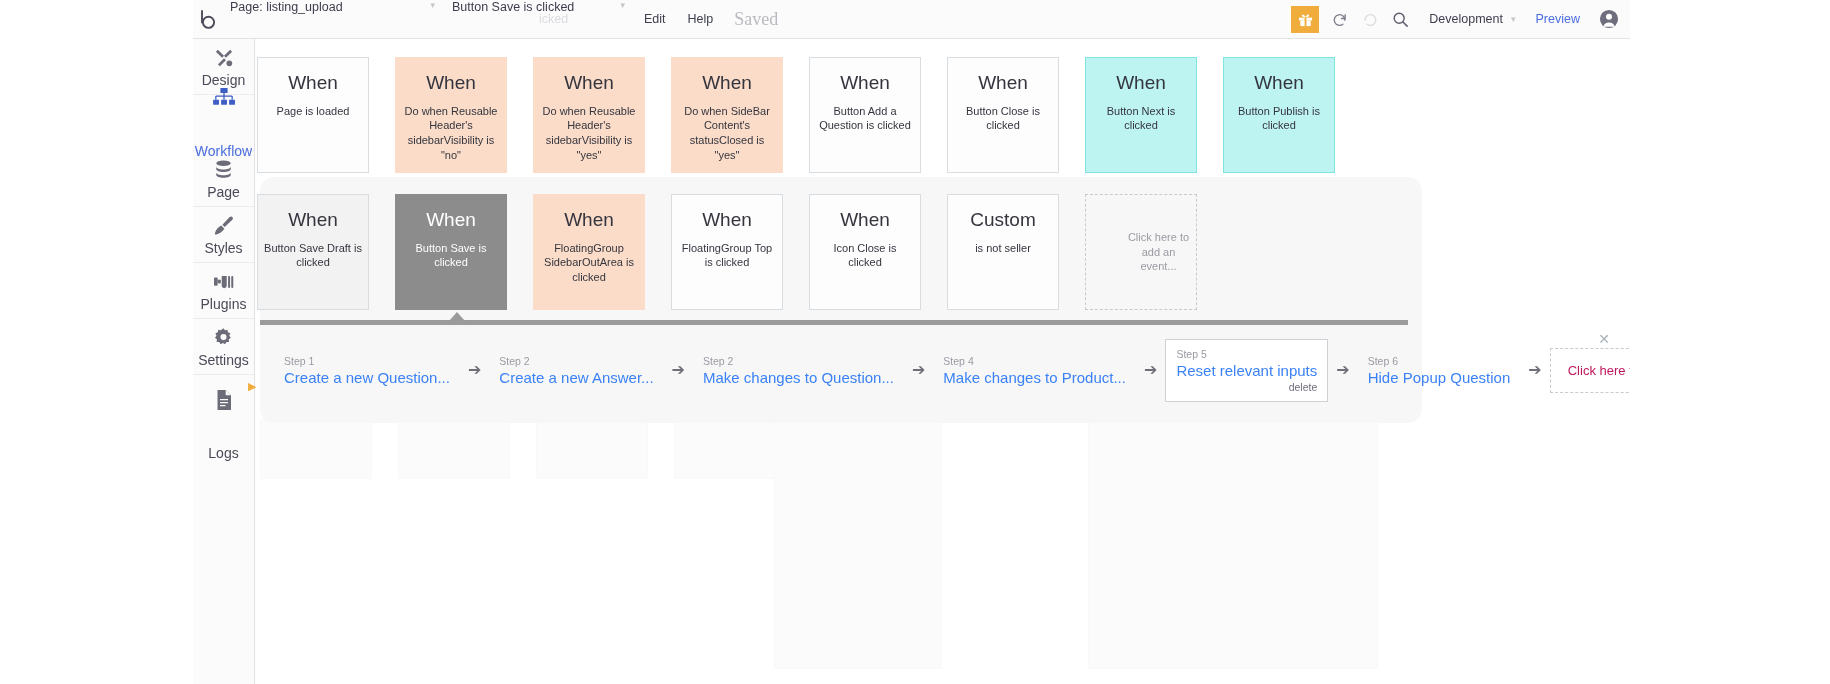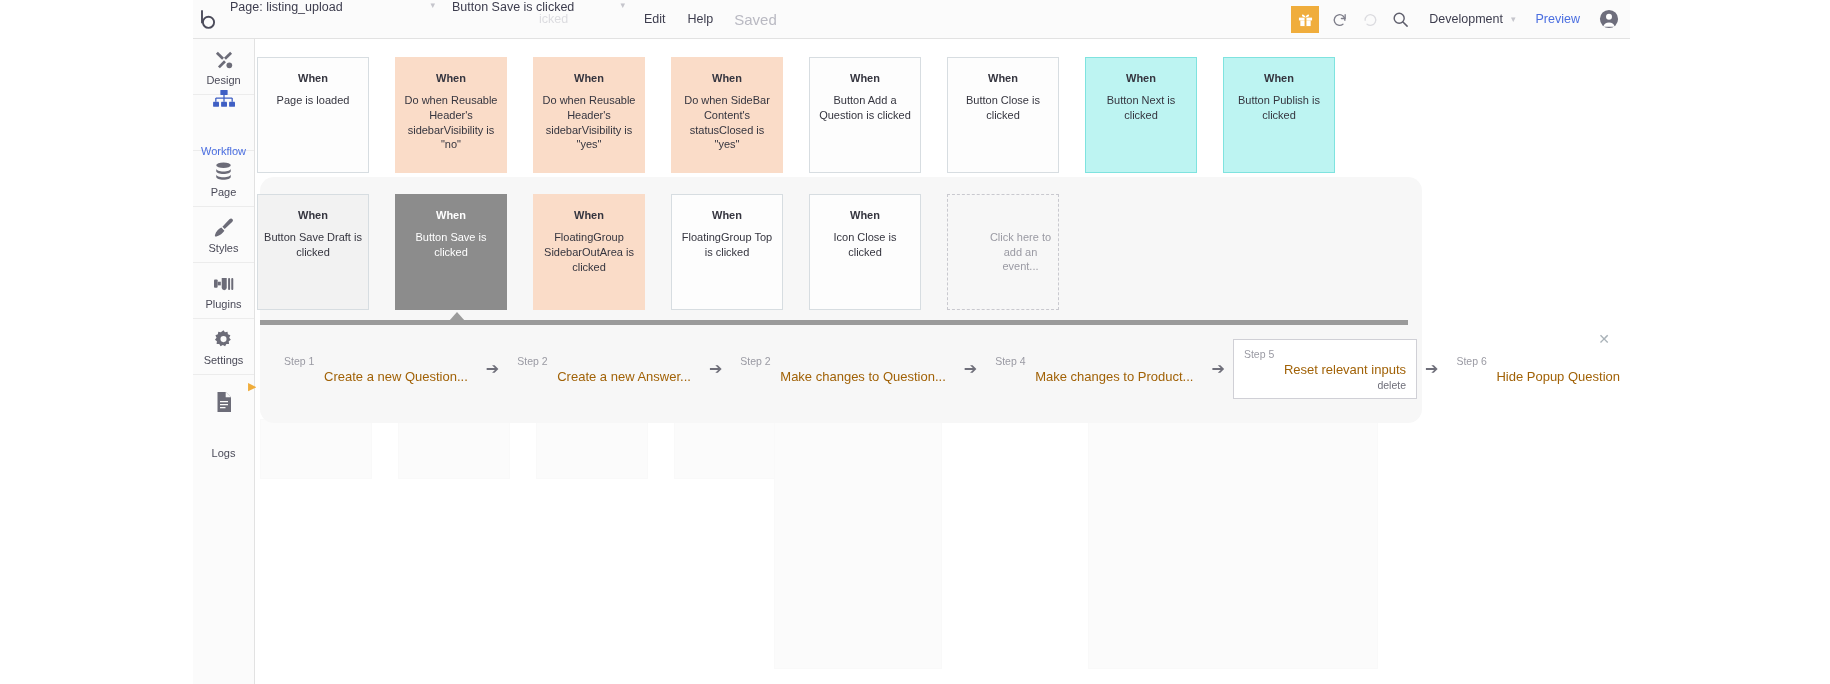--- a/index.html
+++ b/index.html
@@ -33,21 +33,21 @@
   .page-select { width: 222px; }
   .wf-select { width: 190px; position: relative; }
   .wf-ghost {
     position: absolute; left: 96px; top: 50%; transform: translateY(-50%);
     font-size: 12.5px; color: #dcdce0; white-space: nowrap; pointer-events: none;
   }
   .tb-link {
     font-size: 12.5px; color: #3d3d4e; padding: 0 11px; height: 39px;
     display: flex; align-items: center; cursor: pointer;
   }
-  .tb-saved { font-size: 15px; color: #b9b9c2; padding: 0 10px; }
+  .tb-saved { font-size: 18px; color: #b9b9c2; padding: 0 10px; font-family: Liberation Serif, serif; }
 
   .tb-right { margin-left: auto; display: flex; align-items: center; height: 39px; }
   .gift-btn {
     width: 28px; height: 27px; background: #f0ad3c;
     display: flex; align-items: center; justify-content: center;
     color: #ffffff; cursor: pointer; margin-right: 6px;
   }
   .icon-btn {
     width: 30px; height: 39px; display: flex; align-items: center;
     justify-content: center; cursor: pointer;
@@ -69,21 +69,21 @@
   .sidebar {
     position: absolute; left: 193px; top: 39px; width: 62px; height: 645px;
     background: #fbfbfb; border-right: 1px solid #e2e2e2;
   }
   .side-item {
     height: 56px; display: flex; flex-direction: column; align-items: center;
     justify-content: center; cursor: pointer; border-bottom: 1px solid #ececec;
     color: #6c6c78; gap: 2px;
   }
   .side-item .sic { height: 24px; display: flex; align-items: center; }
-  .side-item .slabel { font-size: 11px; color: #4a4a58; }
+  .side-item .slabel { font-size: 14px; color: #4a4a58; }
   .side-item.active .slabel { color: #4a6ee0; margin-top: 34px; }
   .side-item.active .sic { color: #3f5fc4; }
 
   .side-gap { height: 22px; border-bottom: none; }
   .collapse-arrow {
     position: absolute; left: 55px; top: 340px; width: 12px; height: 14px;
     color: #f0ad3c; font-size: 11px; line-height: 14px;
   }
 
   
@@ -99,21 +99,21 @@
   .evt-row { position: absolute; display: flex; gap: 26px; }
   .evt-row.r1 { left: 1px; top: 18px; }
   .evt-row.r2 { left: 1px; top: 155px; }
 
   .event-card {
     width: 112px; height: 116px; border: 1px solid #d7dde1;
     background: #fdfdfd; cursor: pointer;
     display: flex; flex-direction: column; align-items: center;
     padding-top: 13px; text-align: center;
   }
-  .event-card .etitle { font-size: 11px; color: #35353f; line-height: 1.3; font-weight: bold; }
+  .event-card .etitle { font-size: 19px; color: #35353f; line-height: 1.3; }
   .event-card .edesc {
     font-size: 11px; color: #35353f; line-height: 1.33; margin-top: 8px;
     padding: 0 6px; word-wrap: break-word;
   }
   .event-card.peach { background: #fadcc8; border-color: #fadcc8; }
   .event-card.cyan  { background: #bdf4f2; border-color: #7fe3df; }
   .event-card.gray  { background: #f2f2f2; border-color: #d7dde1; }
   .event-card.selected {
     background: #8c8c8c; border-color: #8c8c8c;
   }
@@ -144,21 +144,21 @@
 
   
   .actions {
     position: absolute; left: 18px; top: 300px; display: flex; align-items: center;
   }
   .step {
     position: relative; padding: 8px 10px 6px 10px; min-width: 96px;
     cursor: pointer; background: transparent;
   }
   .step .snum { font-size: 10.5px; color: #9a9aa3; line-height: 1.25; }
-  .step .sname { font-size: 13px; color: #a16207; line-height: 1.35; white-space: nowrap; margin-left: 40px; }
+  .step .sname { font-size: 15px; color: #3b82f6; line-height: 1.35; white-space: nowrap; }
   .step .sdel {
     font-size: 10.5px; color: #6f6f7a; text-align: right; line-height: 1.25;
   }
   .step.hovered { border: 1px solid #d0d0d6; background: #ffffff; }
   .arrow { color: #6f6f7a; font-size: 16px; margin: 0 8px; line-height: 1; }
   .add-action {
     border: 1px dashed #c9c9cf; padding: 14px 17px; font-size: 13px;
     color: #be185d; white-space: nowrap; cursor: pointer; background: transparent;
   }
   .panel-close {
@@ -389,20 +389,24 @@
         <div class="edesc">FloatingGroup SidebarOutArea is clicked</div>
       </div>
       <div class="event-card">
         <div class="etitle">When</div>
         <div class="edesc">FloatingGroup Top is clicked</div>
       </div>
       <div class="event-card">
         <div class="etitle">When</div>
         <div class="edesc">Icon Close is clicked</div>
       </div>
+      <div class="event-card">
+        <div class="etitle">Custom</div>
+        <div class="edesc">is not seller</div>
+      </div>
       <div class="event-card placeholder">
         <div class="edesc">Click here to add an event...</div>
       </div>
     </div>
 
     <div class="sep-bar"></div>
     <div class="sep-caret"></div>
 
     <div class="actions">
 

